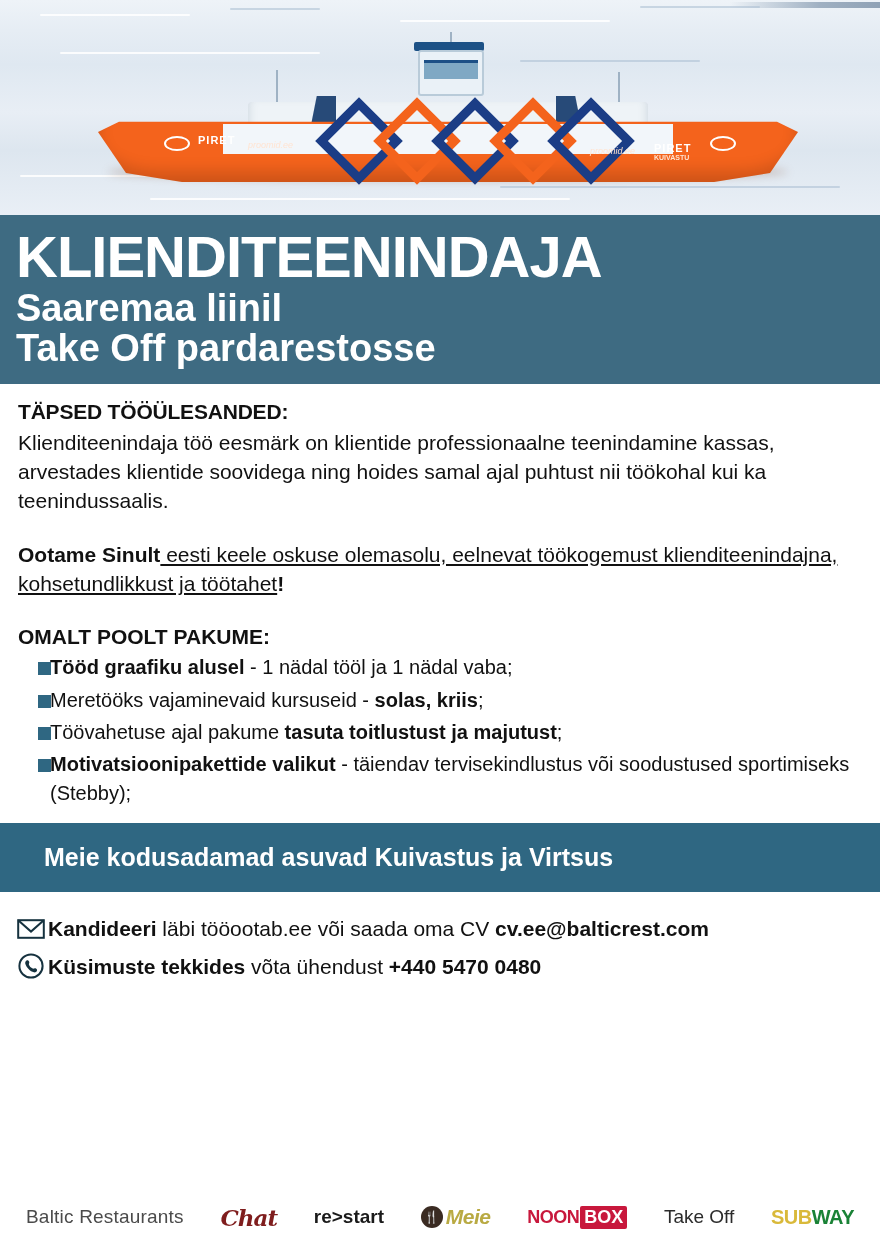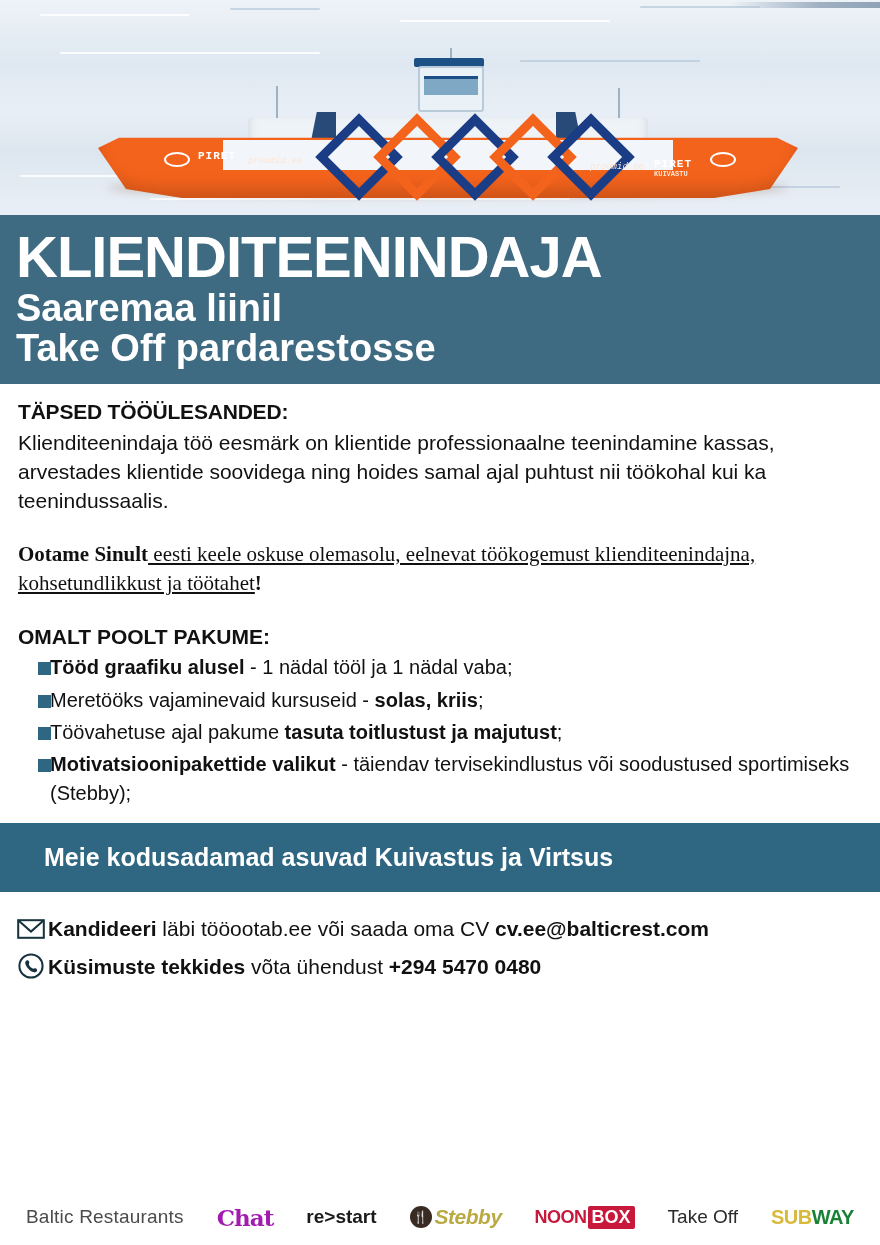--- a/index.html
+++ b/index.html
@@ -42,24 +42,23 @@
   .far-shore {
     position: absolute;
     right: 0; top: 2px;
     width: 150px; height: 6px;
     background: linear-gradient(90deg, rgba(185,198,212,0) 0%, #9fb0c2 60%, #8fa2b6 100%);
   }
   
   .ship {
     position: absolute;
     left: 98px;
-    top: 100px;
+    top: 84px;
     width: 700px;
     height: 100px;
-    font-family: Liberation Mono, monospace;
   }
   .hull {
     position: absolute;
     left: 0; top: 34px;
     width: 700px; height: 64px;
     background: #f4631c;
     border-radius: 14px 14px 60px 60px / 10px 10px 34px 34px;
     clip-path: polygon(0% 22%, 3% 6%, 97% 6%, 100% 22%, 96% 86%, 88% 100%, 12% 100%, 4% 86%);
     box-shadow: inset 0 -10px 16px rgba(0,0,0,0.16);
   }
@@ -184,21 +183,20 @@
   }
   .para {
     font-size: 21px;
     line-height: 1.37;
     margin: 0;
   }
   .expect {
     font-size: 21px;
     line-height: 1.42;
     margin: 24px 0 0 0;
-    font-family: Liberation Serif, serif;
   }
   .expect .b { font-weight: bold; }
   .expect .u { text-decoration: underline; }
   .expect .bang { font-weight: bold; }
 
   .offer-head {
     font-size: 21px;
     font-weight: bold;
     margin: 26px 0 4px 0;
   }
@@ -277,21 +275,22 @@
   }
   .logo { display: flex; align-items: center; }
   .lg-baltic {
     font-size: 19px;
     color: #4b4b4b;
     letter-spacing: 0.2px;
   }
   .lg-chat {
     font-size: 23px;
     font-weight: bold;
-    color: #a21caf;
+    font-style: italic;
+    color: #7f1d1d;
     font-family: "DejaVu Serif", serif;
     letter-spacing: -1px;
   }
   .lg-restart { font-size: 19px; font-weight: bold; color: #1a1a1a; }
   .lg-daily-dot {
     width: 22px; height: 22px;
     border-radius: 50%;
     background: #3a2b22;
     display: inline-flex;
     align-items: center;
@@ -424,21 +423,21 @@
     <div class="ctext"><b>Kandideeri</b><span> läbi tööootab.ee või saada oma CV </span><b>cv.ee@balticrest.com</b></div>
   </div>
 
   <div class="crow">
     <span class="ic">
       <svg width="26" height="26" viewBox="0 0 26 26" aria-hidden="true">
         <circle cx="13" cy="13" r="11.6" fill="none" stroke="#16323f" stroke-width="2"></circle>
         <path d="M8.6 7.4c1.3-.5 2.2.3 2.6 1.3.5 1.2-.6 1.9-.3 2.9.5 1.7 2.1 3.4 3.8 4 1 .3 1.7-.8 2.9-.3 1 .4 1.8 1.3 1.3 2.6-.4 1.1-1.8 1.7-3 1.4-3.6-.9-7.7-5-8.6-8.6-.3-1.2.2-2.8 1.3-3.3z" fill="#16323f"></path>
       </svg>
     </span>
-    <div class="ctext"><b>Küsimuste tekkides</b><span> võta ühendust </span><b>+294  5470 0480</b></div>
+    <div class="ctext"><b>Küsimuste tekkides</b><span> võta ühendust </span><b>+440  5470 0480</b></div>
   </div>
 </div>
 
 <div class="logos">
 
   <div class="logo">
     <span class="lg-baltic">Baltic Restaurants</span>
   </div>
 
   <div class="logo">
@@ -446,21 +445,21 @@
   </div>
 
   <div class="logo">
     <span class="lg-restart">re</span>
       <span class="lg-restart arw">&gt;</span>
       <span class="lg-restart">start</span>
   </div>
 
   <div class="logo">
     <span class="lg-daily-dot">🍴</span>
-    <span class="lg-daily-txt">Stebby</span>
+    <span class="lg-daily-txt">Meie</span>
   </div>
 
   <div class="logo">
     <span class="lg-noon">NOON</span>
       <span class="lg-box">BOX</span>
   </div>
 
   <div class="logo">
     <span class="lg-takeoff">Take Off</span>
   </div>

